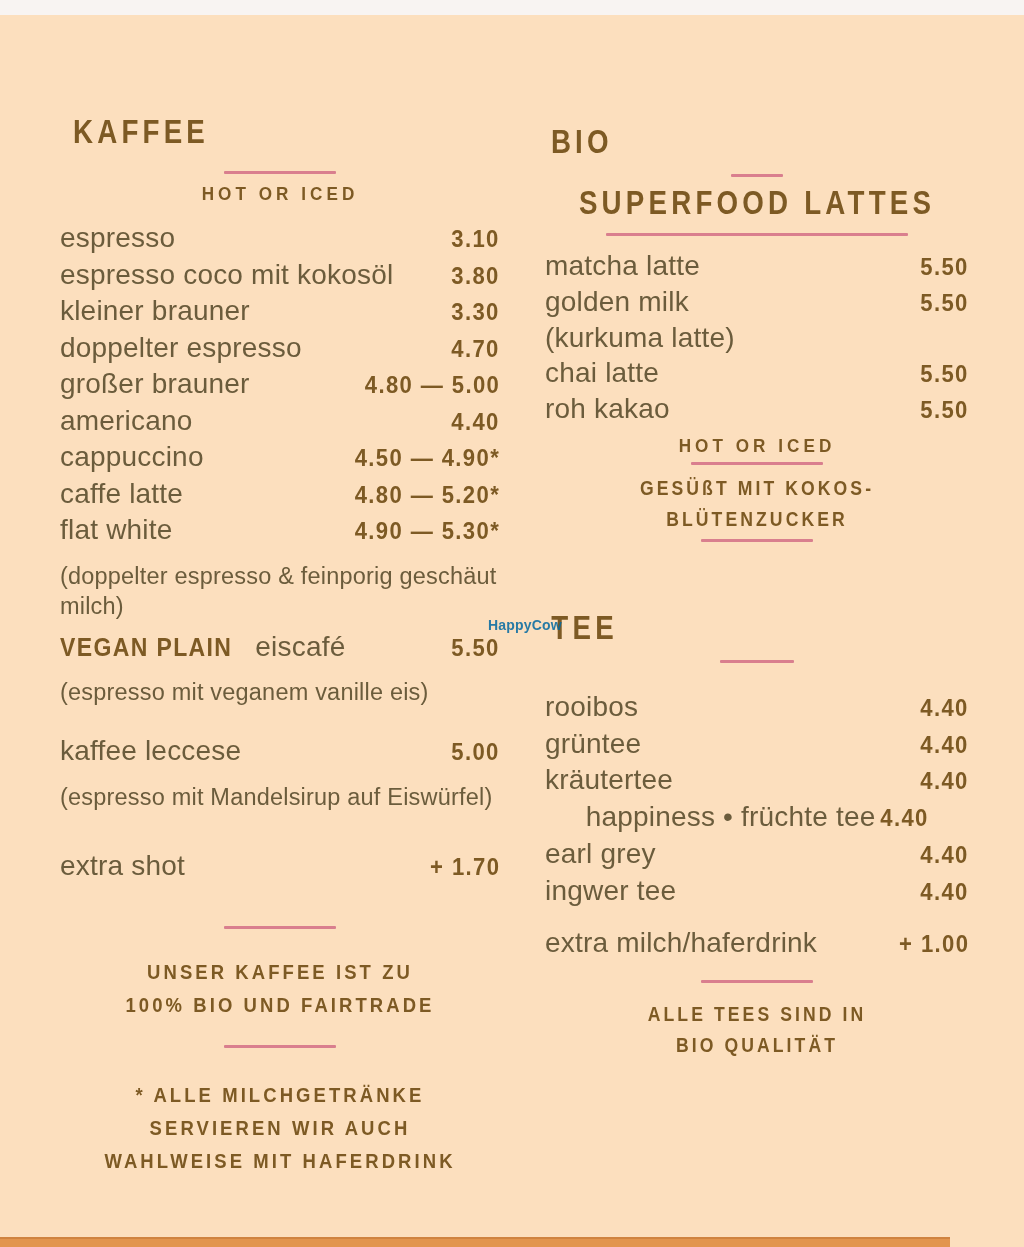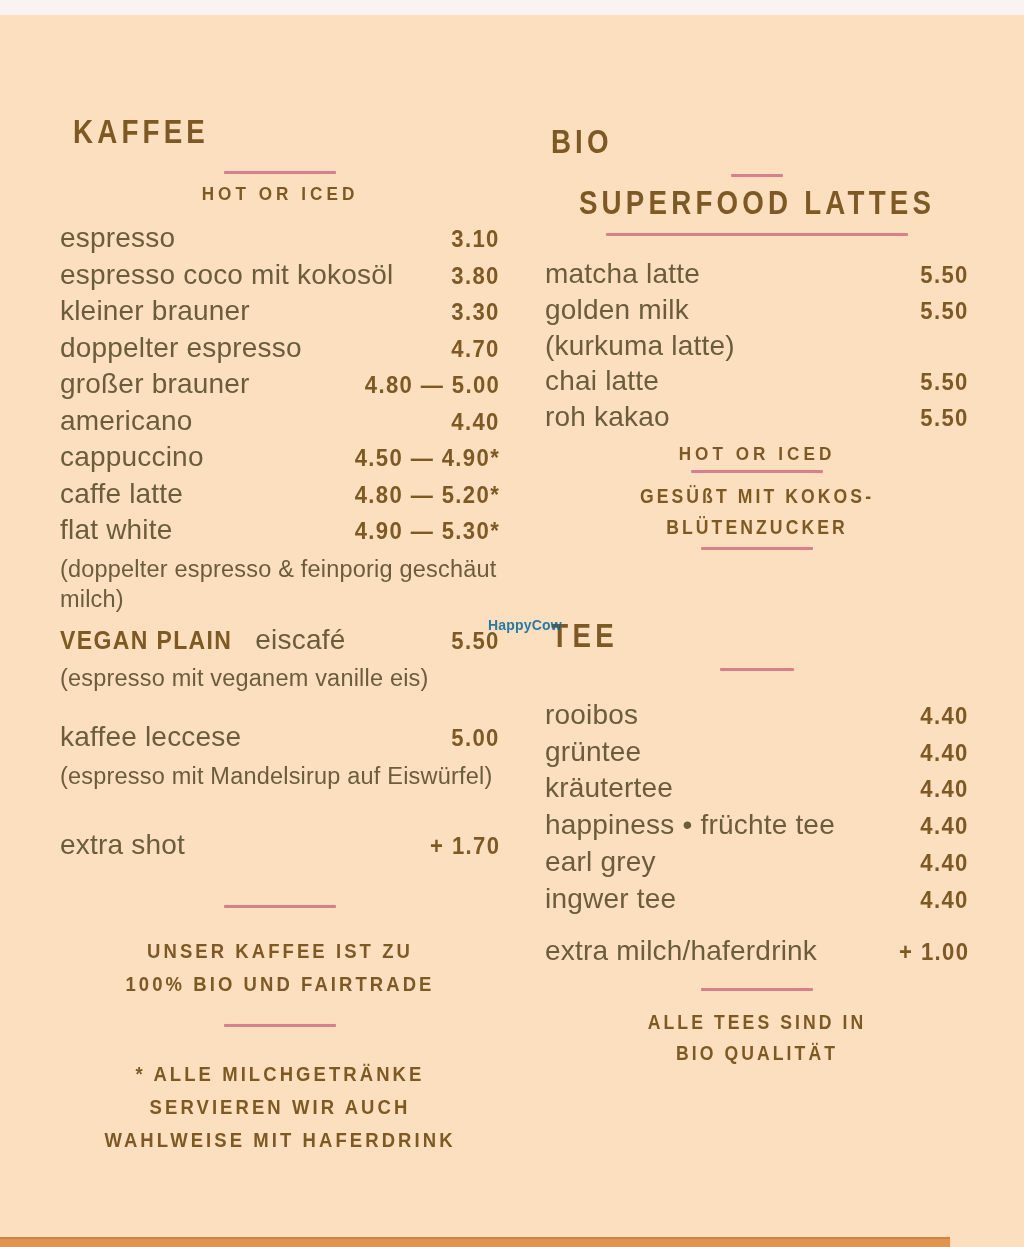--- a/index.html
+++ b/index.html
@@ -91,21 +91,21 @@
     letter-spacing: 1.5px;
     color: var(--heading-brown);
     transform: scaleX(0.92);
     transform-origin: 0 60%;
   }
   .note {
     font-size: 23.5px;
     line-height: 30px;
     color: var(--text-brown);
     letter-spacing: 0.2px;
-    margin-top: 5px;
+    margin-top: 12px;
   }
   .caps-note {
     text-align: center;
     font-weight: 700;
     font-size: 21px;
     letter-spacing: 3.5px;
     line-height: 33px;
     color: var(--heading-brown);
     transform: scaleX(0.88);
     white-space: nowrap;
@@ -205,21 +205,21 @@
     </div>
   </div>
 
   <div class="col" style="left:545px; top:122px; width:424px;">
     <div>
       <div class="section-title"><span class="cond">BIO</span></div>
       <div class="pink-line" style="width:52px; margin-top:6px;"></div>
       <div class="section-title" style="margin-top:6px;"><span class="cond">SUPERFOOD LATTES</span></div>
       <div class="pink-line" style="width:302px; margin-top:4px;"></div>
 
-      <div style="margin-top:20px;">
+      <div style="margin-top:12px;">
         <div class="row" style="line-height:35px;">
           <span class="name">matcha latte</span>
           <span class="price">5.50</span>
         </div>
         <div class="row" style="line-height:35px;justify-content:space-between;">
           <span class="name">golden milk</span>
           <span class="price">5.50</span>
         </div>
         <div class="row" style="line-height:35px;">
           <span class="name">(kurkuma latte)</span>
@@ -255,21 +255,21 @@
           <span class="price">4.40</span>
         </div>
         <div class="row" style="line-height:35.7px;">
           <span class="name">grüntee</span>
           <span class="price">4.40</span>
         </div>
         <div class="row" style="line-height:35.7px;">
           <span class="name">kräutertee</span>
           <span class="price">4.40</span>
         </div>
-        <div class="row" style="line-height:35.7px;">
+        <div class="row" style="line-height:35.7px;justify-content:center;">
           <span class="name">happiness • früchte tee</span>
           <span class="price">4.40</span>
         </div>
         <div class="row" style="line-height:35.7px;">
           <span class="name">earl grey</span>
           <span class="price">4.40</span>
         </div>
         <div class="row" style="line-height:35.7px;">
           <span class="name">ingwer tee</span>
           <span class="price">4.40</span>

